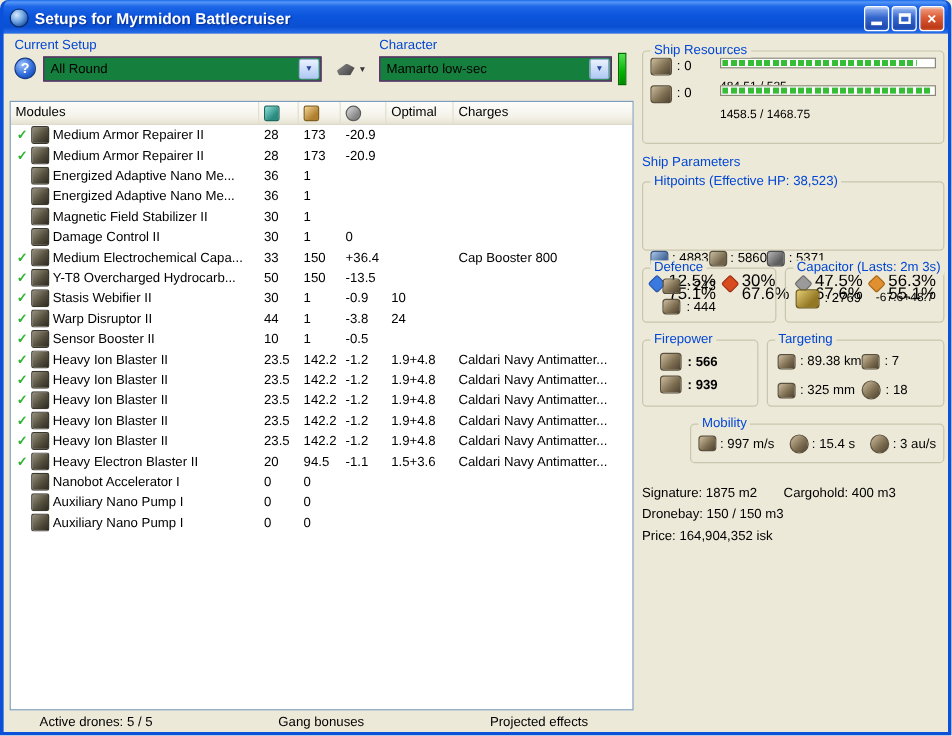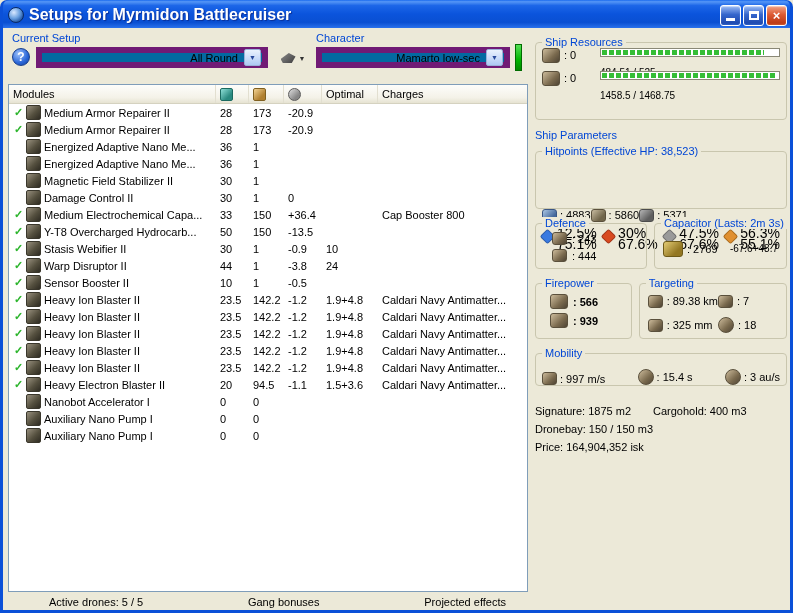--- a/index.html
+++ b/index.html
@@ -26,21 +26,21 @@
     background: linear-gradient(180deg,#1a6aee 0%,#5596f6 6%,#1c66e8 20%,#0b54dc 50%,#0a4fd2 80%,#2a71ec 100%);
     border-radius: 6px 6px 0 0;
   }
   .app-icon {
     width: 16px; height: 16px; border-radius: 50%;
     background: radial-gradient(circle at 35% 32%, #d8e8ff, #6aa0e0 45%, #1c4f9e 80%, #0c2c62);
     border: 1px solid #0a2a66;
     margin-right: 5px; flex: none;
   }
   .title-text {
-    flex: 1; color: #fff; font-weight: bold; font-size: 16px;
+    flex: 1; color: #fff; font-weight: bold; font-size: 13px;
     text-shadow: 1px 1px 1px #0a2f96;
     white-space: nowrap; overflow: hidden;
   }
   .tb-buttons { display: flex; gap: 2px; }
   .tb-btn {
     width: 21px; height: 21px; border-radius: 3px;
     border: 1px solid #fff;
     display: flex; align-items: center; justify-content: center;
     color: #fff; font-weight: bold; font-size: 13px; line-height: 1;
     box-shadow: inset 0 1px 1px rgba(255,255,255,.5);
@@ -65,22 +65,22 @@
   .help-btn {
     position: absolute; left: 4px; top: 18px;
     width: 18px; height: 18px; border-radius: 50%;
     background: radial-gradient(circle at 35% 30%, #9ec2fa, #2a66d8 60%, #123f96);
     border: 1px solid #163d8c;
     color: #fff; font-weight: bold; font-size: 12px;
     display: flex; align-items: center; justify-content: center;
   }
   .combo {
     position: absolute; height: 21px;
-    background: #0369a1; border: 6px solid #701a75;
-    display: flex; align-items: center; text-align: right;
+    background: #15803d; border: 1px solid #701a75;
+    display: flex; align-items: center;
   }
   .combo-setup { left: 28px; top: 17px; width: 232px; }
   .combo-character { left: 308px; top: 17px; width: 194px; }
   .combo-value { flex: 1; padding: 0 5px; white-space: nowrap; overflow: hidden; }
   .combo-btn {
     width: 17px; height: 17px; margin: 1px; border-radius: 2px; flex: none;
     background: linear-gradient(180deg,#e9f1fd,#cdddf9 50%,#aec9f3);
     border: 1px solid #9ab0d8;
     color: #27479a; font-size: 7px;
     display: flex; align-items: center; justify-content: center;
@@ -128,21 +128,21 @@
   .check { width: 15px; text-align: center; color: #2db52d; font-weight: bold; font-size: 11px; flex: none; }
   .module-icon {
     width: 15px; height: 15px; border-radius: 2px; flex: none; margin-right: 3px;
     background: linear-gradient(135deg,#98907e 0%,#55503f 55%,#2e2b22 100%);
     border: 1px solid #3a372c;
   }
   .mod-name { flex: 1; white-space: nowrap; overflow: hidden; padding-right: 2px; }
   .trow .cell-mod { padding-left: 2px; }
   
   .bottom-tabs {
-    position: absolute; left: 16px; top: 566px; width: 520px;
+    position: absolute; left: 0; top: 566px; width: 520px;
     display: flex; justify-content: space-between;
     padding: 0 38px 0 25px;
   }
   .bottom-tab { white-space: nowrap; }
   
   .right-pane { position: absolute; left: 532px; top: 2px; width: 252px; height: 578px; }
   .group {
     position: relative;
     border: 1px solid #c9c6ae; border-radius: 4px;
   }
@@ -199,21 +199,21 @@
   .def-row { display: flex; align-items: center; gap: 5px; height: 17px; white-space: nowrap; }
   .grp-capacitor { flex: 1; height: 46px; padding: 8px 8px 2px 8px; display: flex; align-items: center; justify-content: space-between; }
   .cap-left { display: flex; align-items: center; gap: 4px; white-space: nowrap; }
   .cap-right { display: flex; flex-direction: row; font-size: 10px; line-height: 12px; text-align: right; }
   
   .grp-firepower { width: 112px; height: 56px; padding: 8px 4px 2px 14px; }
   .fp-row { display: flex; align-items: center; gap: 5px; height: 19px; white-space: nowrap; font-weight: bold; }
   .grp-targeting { flex: 1; height: 56px; padding: 8px 6px 2px 8px; display: grid; grid-template-columns: 1fr 62px; row-gap: 4px; }
   .tg-pair { display: flex; align-items: center; gap: 4px; white-space: nowrap; }
   
-  .grp-mobility { margin-top: 14px; height: 33px; padding: 0 6px; display: flex; align-items: flex-end; justify-content: space-between; }
+  .grp-mobility { margin-top: 14px; height: 33px; padding: 0 6px; display: flex; align-items: center; justify-content: space-between; margin-left: 40px; }
   .mob-pair { display: flex; align-items: center; gap: 3px; white-space: nowrap; }
   
   .stats { margin-top: 16px; line-height: 18px; }
   .stats-line { display: flex; }
   .stat-signature { width: 118px; }
 </style>
 </head>
 <body>
 
 <div class="window">

